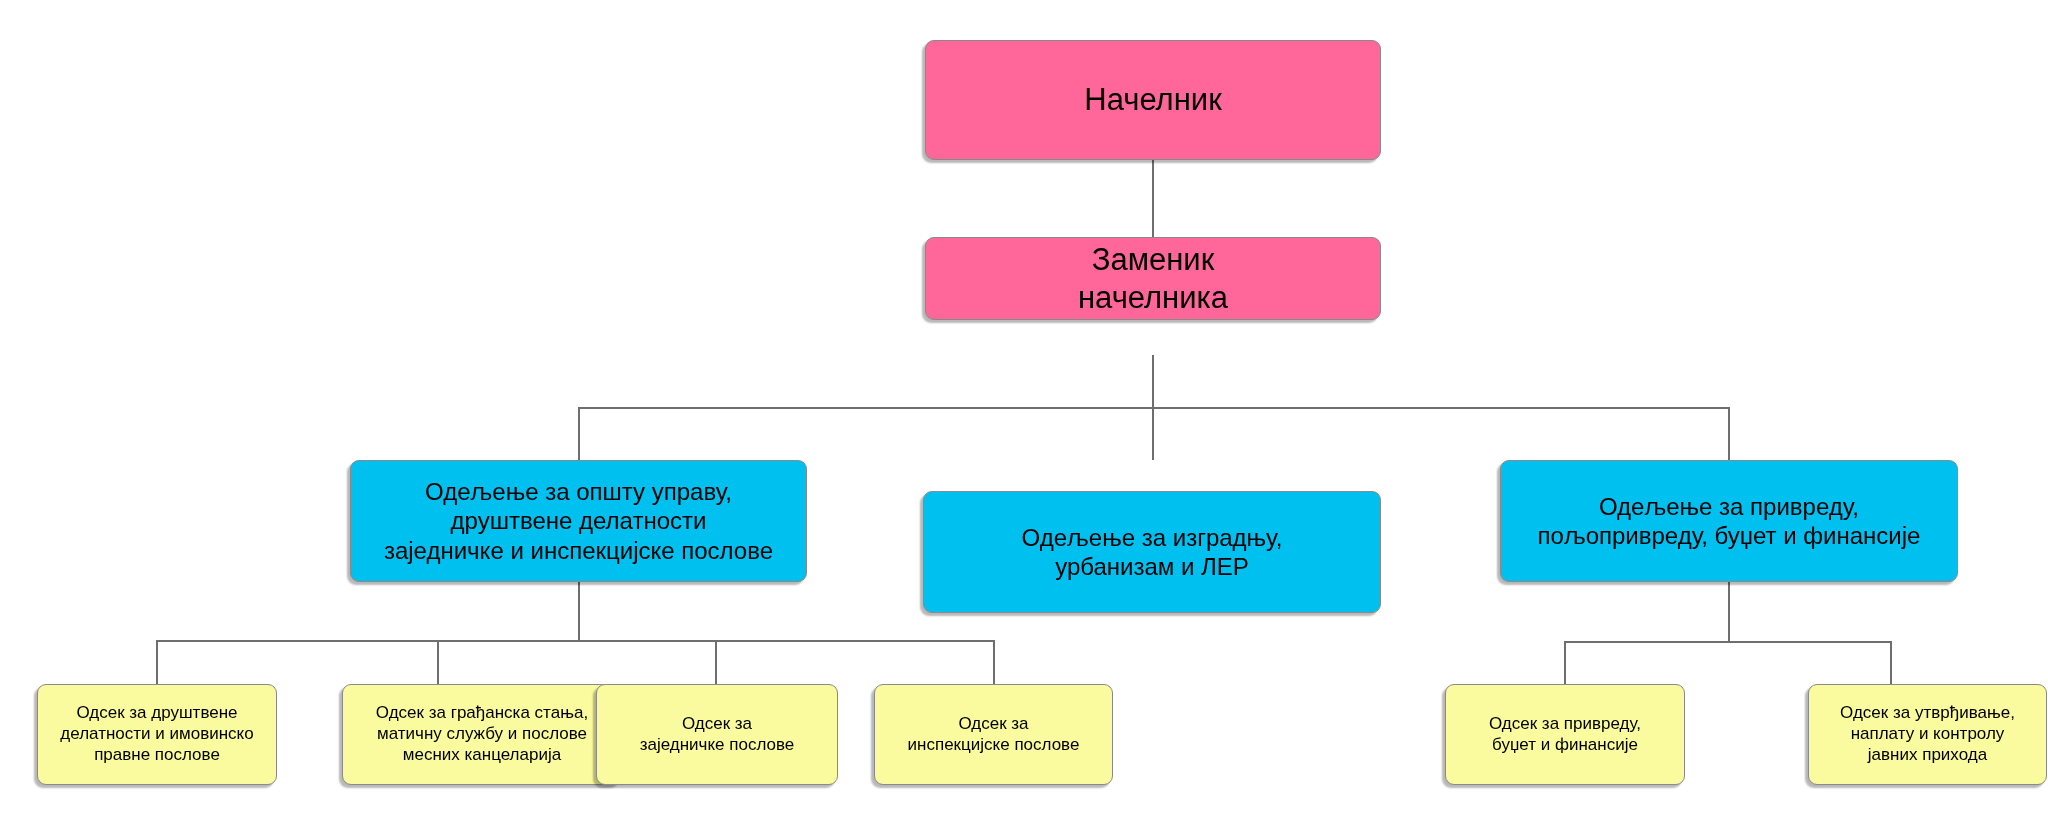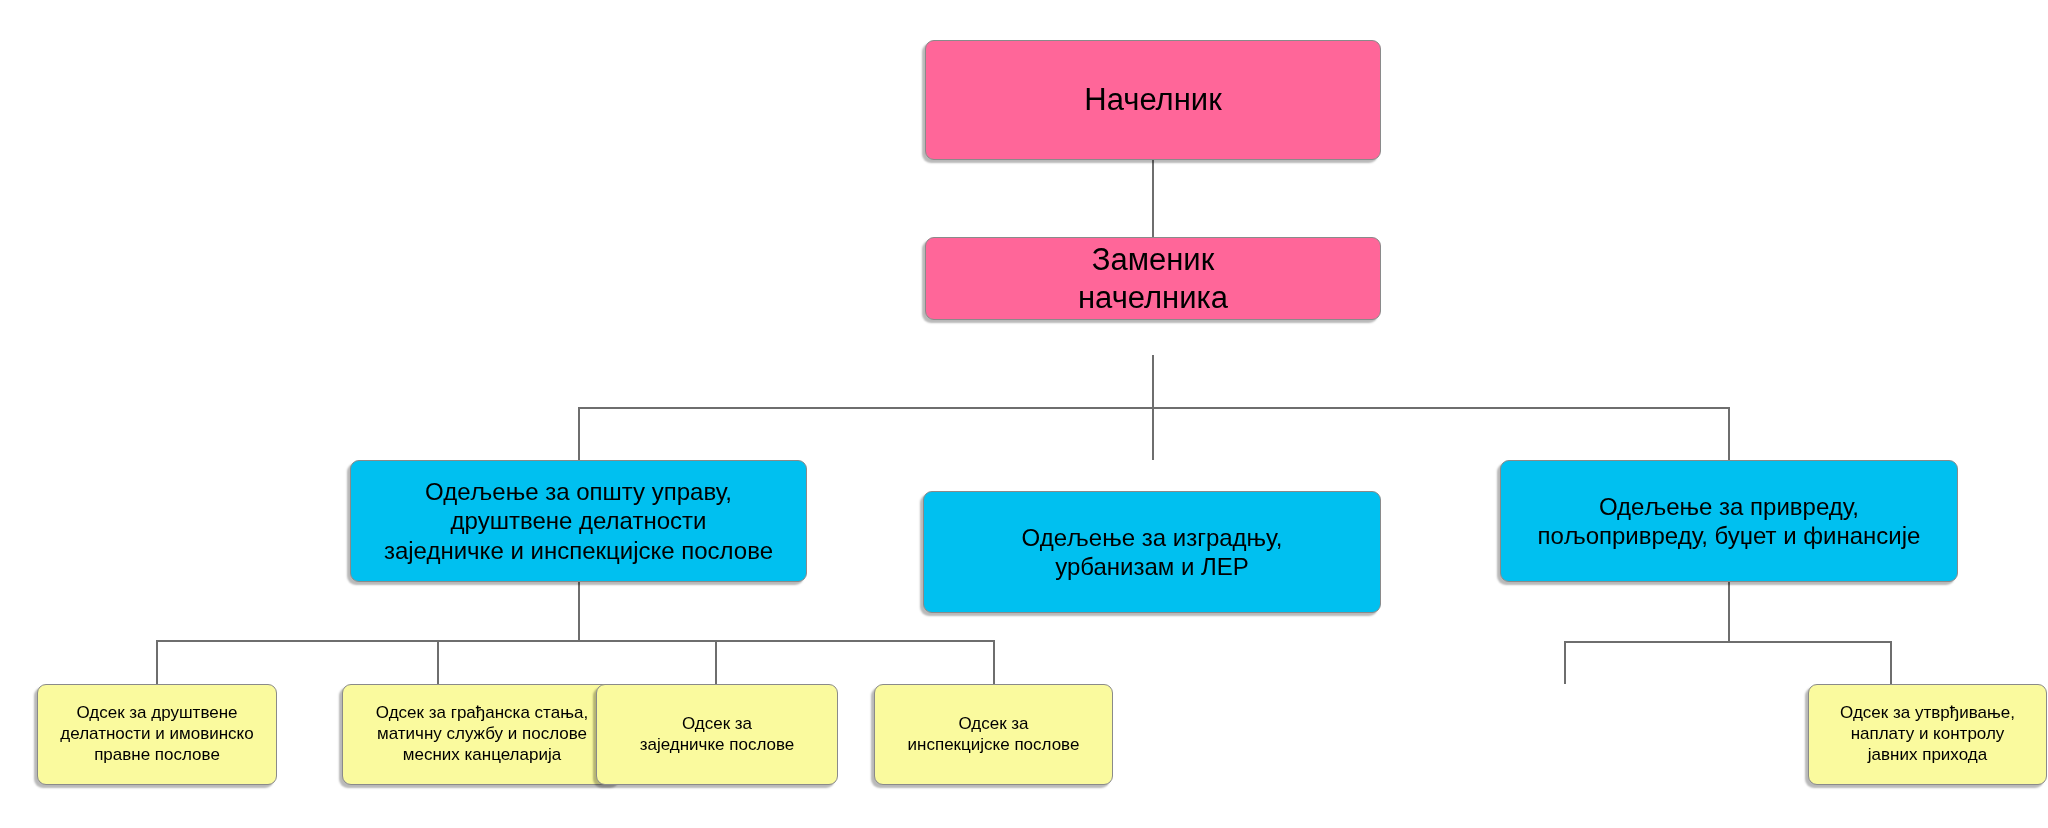--- a/index.html
+++ b/index.html
@@ -77,18 +77,20 @@
   <div class="node lvl-sec" style="left:318px; top:684px; width:280px; height:101px;margin-left:24px;">Одсек за грађанска стања,
 матичну службу и послове
 месних канцеларија</div>
 
   <div class="node lvl-sec" style="left:596px; top:684px; width:242px; height:101px;">Одсек за
 заједничке послове</div>
 
   <div class="node lvl-sec" style="left:874px; top:684px; width:239px; height:101px;">Одсек за
 инспекцијске послове</div>
 
+  <div class="node lvl-sec" style="left:1445px; top:684px; width:240px; height:101px;">Одсек за привреду,
+буџет и финансије</div>
 
   <div class="node lvl-sec" style="left:1771px; top:684px; width:239px; height:101px;margin-left:37px;">Одсек за утврђивање,
 наплату и контролу
 јавних прихода</div>
 
 </div>
 
 </body></html>

